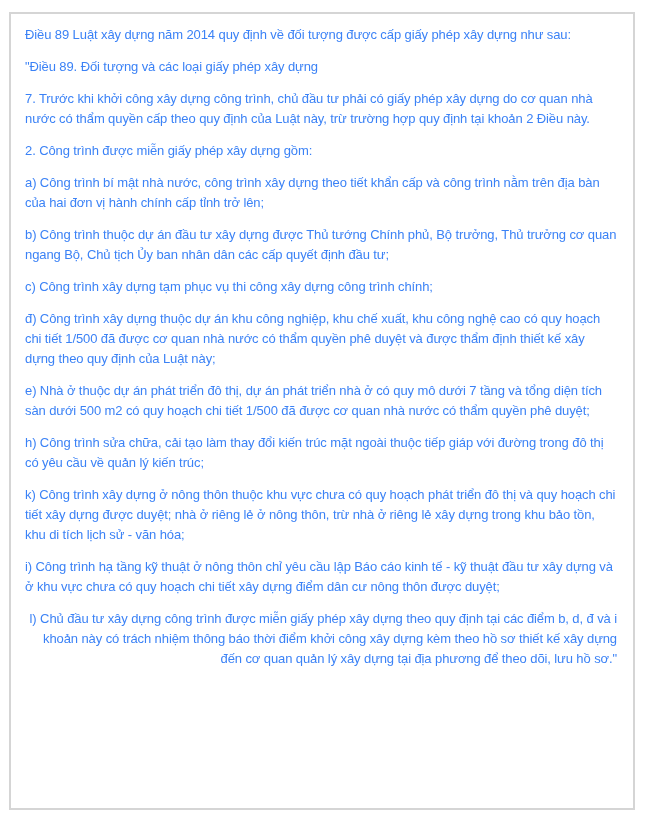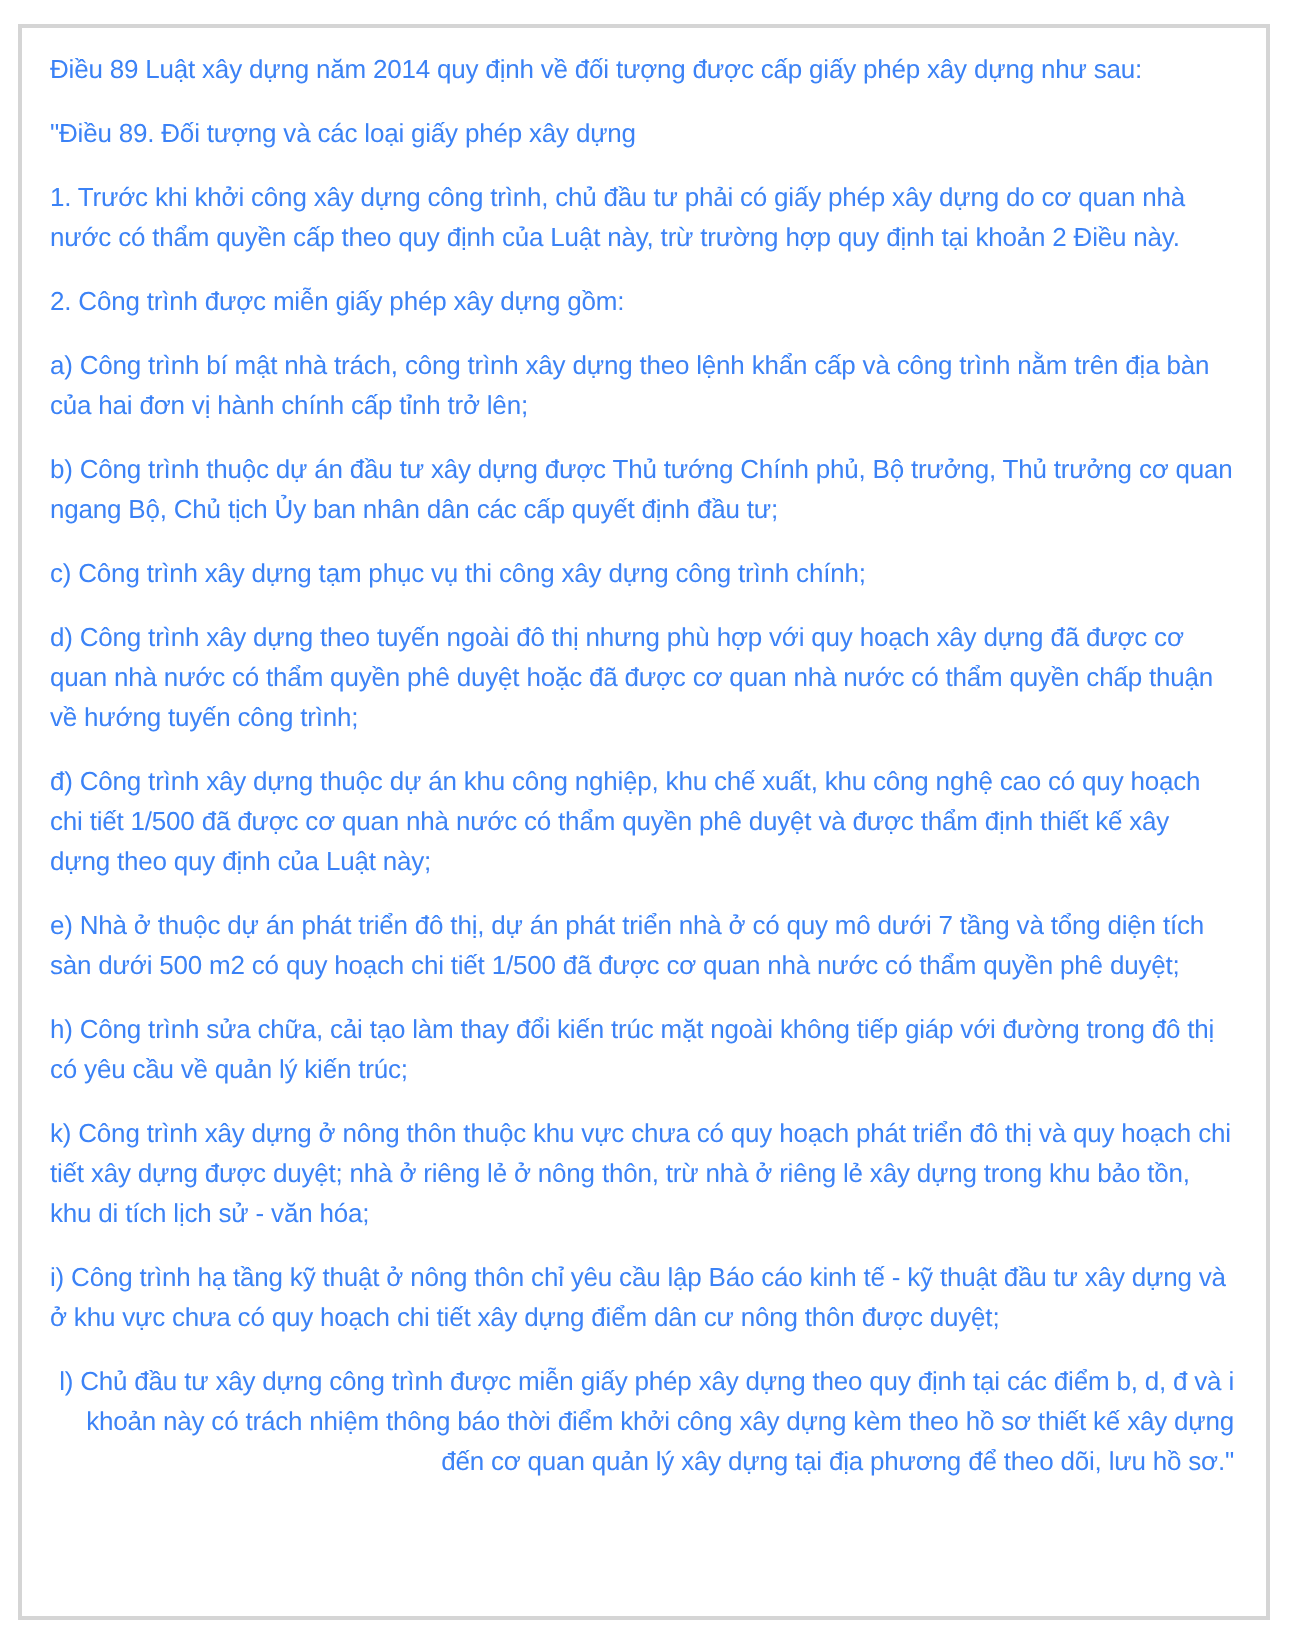--- a/index.html
+++ b/index.html
@@ -32,25 +32,24 @@
     margin-bottom: 0;
     text-align: right;
   }
 </style>
 </head>
 <body>
 
 <div class="doc-box">
   <p>Điều 89 Luật xây dựng năm 2014 quy định về đối tượng được cấp giấy phép xây dựng như sau:</p>
   <p>"Điều 89. Đối tượng và các loại giấy phép xây dựng</p>
-  <p>1. Trước khi khởi công xây dựng công trình, chủ đầu tư phải có giấy phép xây dựng do cơ quan nhà nước có thẩm quyền cấp theo quy định của Luật này, trừ trường hợp quy định tại khoản 2 Điều này.</p>
+  <p>7. Trước khi khởi công xây dựng công trình, chủ đầu tư phải có giấy phép xây dựng do cơ quan nhà nước có thẩm quyền cấp theo quy định của Luật này, trừ trường hợp quy định tại khoản 2 Điều này.</p>
   <p>2. Công trình được miễn giấy phép xây dựng gồm:</p>
-  <p>a) Công trình bí mật nhà trách, công trình xây dựng theo lệnh khẩn cấp và công trình nằm trên địa bàn của hai đơn vị hành chính cấp tỉnh trở lên;</p>
+  <p>a) Công trình bí mật nhà nước, công trình xây dựng theo tiết khẩn cấp và công trình nằm trên địa bàn của hai đơn vị hành chính cấp tỉnh trở lên;</p>
   <p>b) Công trình thuộc dự án đầu tư xây dựng được Thủ tướng Chính phủ, Bộ trưởng, Thủ trưởng cơ quan ngang Bộ, Chủ tịch Ủy ban nhân dân các cấp quyết định đầu tư;</p>
   <p>c) Công trình xây dựng tạm phục vụ thi công xây dựng công trình chính;</p>
-  <p>d) Công trình xây dựng theo tuyến ngoài đô thị nhưng phù hợp với quy hoạch xây dựng đã được cơ quan nhà nước có thẩm quyền phê duyệt hoặc đã được cơ quan nhà nước có thẩm quyền chấp thuận về hướng tuyến công trình;</p>
   <p>đ) Công trình xây dựng thuộc dự án khu công nghiệp, khu chế xuất, khu công nghệ cao có quy hoạch chi tiết 1/500 đã được cơ quan nhà nước có thẩm quyền phê duyệt và được thẩm định thiết kế xây dựng theo quy định của Luật này;</p>
   <p>e) Nhà ở thuộc dự án phát triển đô thị, dự án phát triển nhà ở có quy mô dưới 7 tầng và tổng diện tích sàn dưới 500 m2 có quy hoạch chi tiết 1/500 đã được cơ quan nhà nước có thẩm quyền phê duyệt;</p>
-  <p>h) Công trình sửa chữa, cải tạo làm thay đổi kiến trúc mặt ngoài không tiếp giáp với đường trong đô thị có yêu cầu về quản lý kiến trúc;</p>
+  <p>h) Công trình sửa chữa, cải tạo làm thay đổi kiến trúc mặt ngoài thuộc tiếp giáp với đường trong đô thị có yêu cầu về quản lý kiến trúc;</p>
   <p>k) Công trình xây dựng ở nông thôn thuộc khu vực chưa có quy hoạch phát triển đô thị và quy hoạch chi tiết xây dựng được duyệt; nhà ở riêng lẻ ở nông thôn, trừ nhà ở riêng lẻ xây dựng trong khu bảo tồn, khu di tích lịch sử - văn hóa;</p>
   <p>i) Công trình hạ tầng kỹ thuật ở nông thôn chỉ yêu cầu lập Báo cáo kinh tế - kỹ thuật đầu tư xây dựng và ở khu vực chưa có quy hoạch chi tiết xây dựng điểm dân cư nông thôn được duyệt;</p>
   <p>l) Chủ đầu tư xây dựng công trình được miễn giấy phép xây dựng theo quy định tại các điểm b, d, đ và i khoản này có trách nhiệm thông báo thời điểm khởi công xây dựng kèm theo hồ sơ thiết kế xây dựng đến cơ quan quản lý xây dựng tại địa phương để theo dõi, lưu hồ sơ."</p>
 </div>
 
 </body></html>

